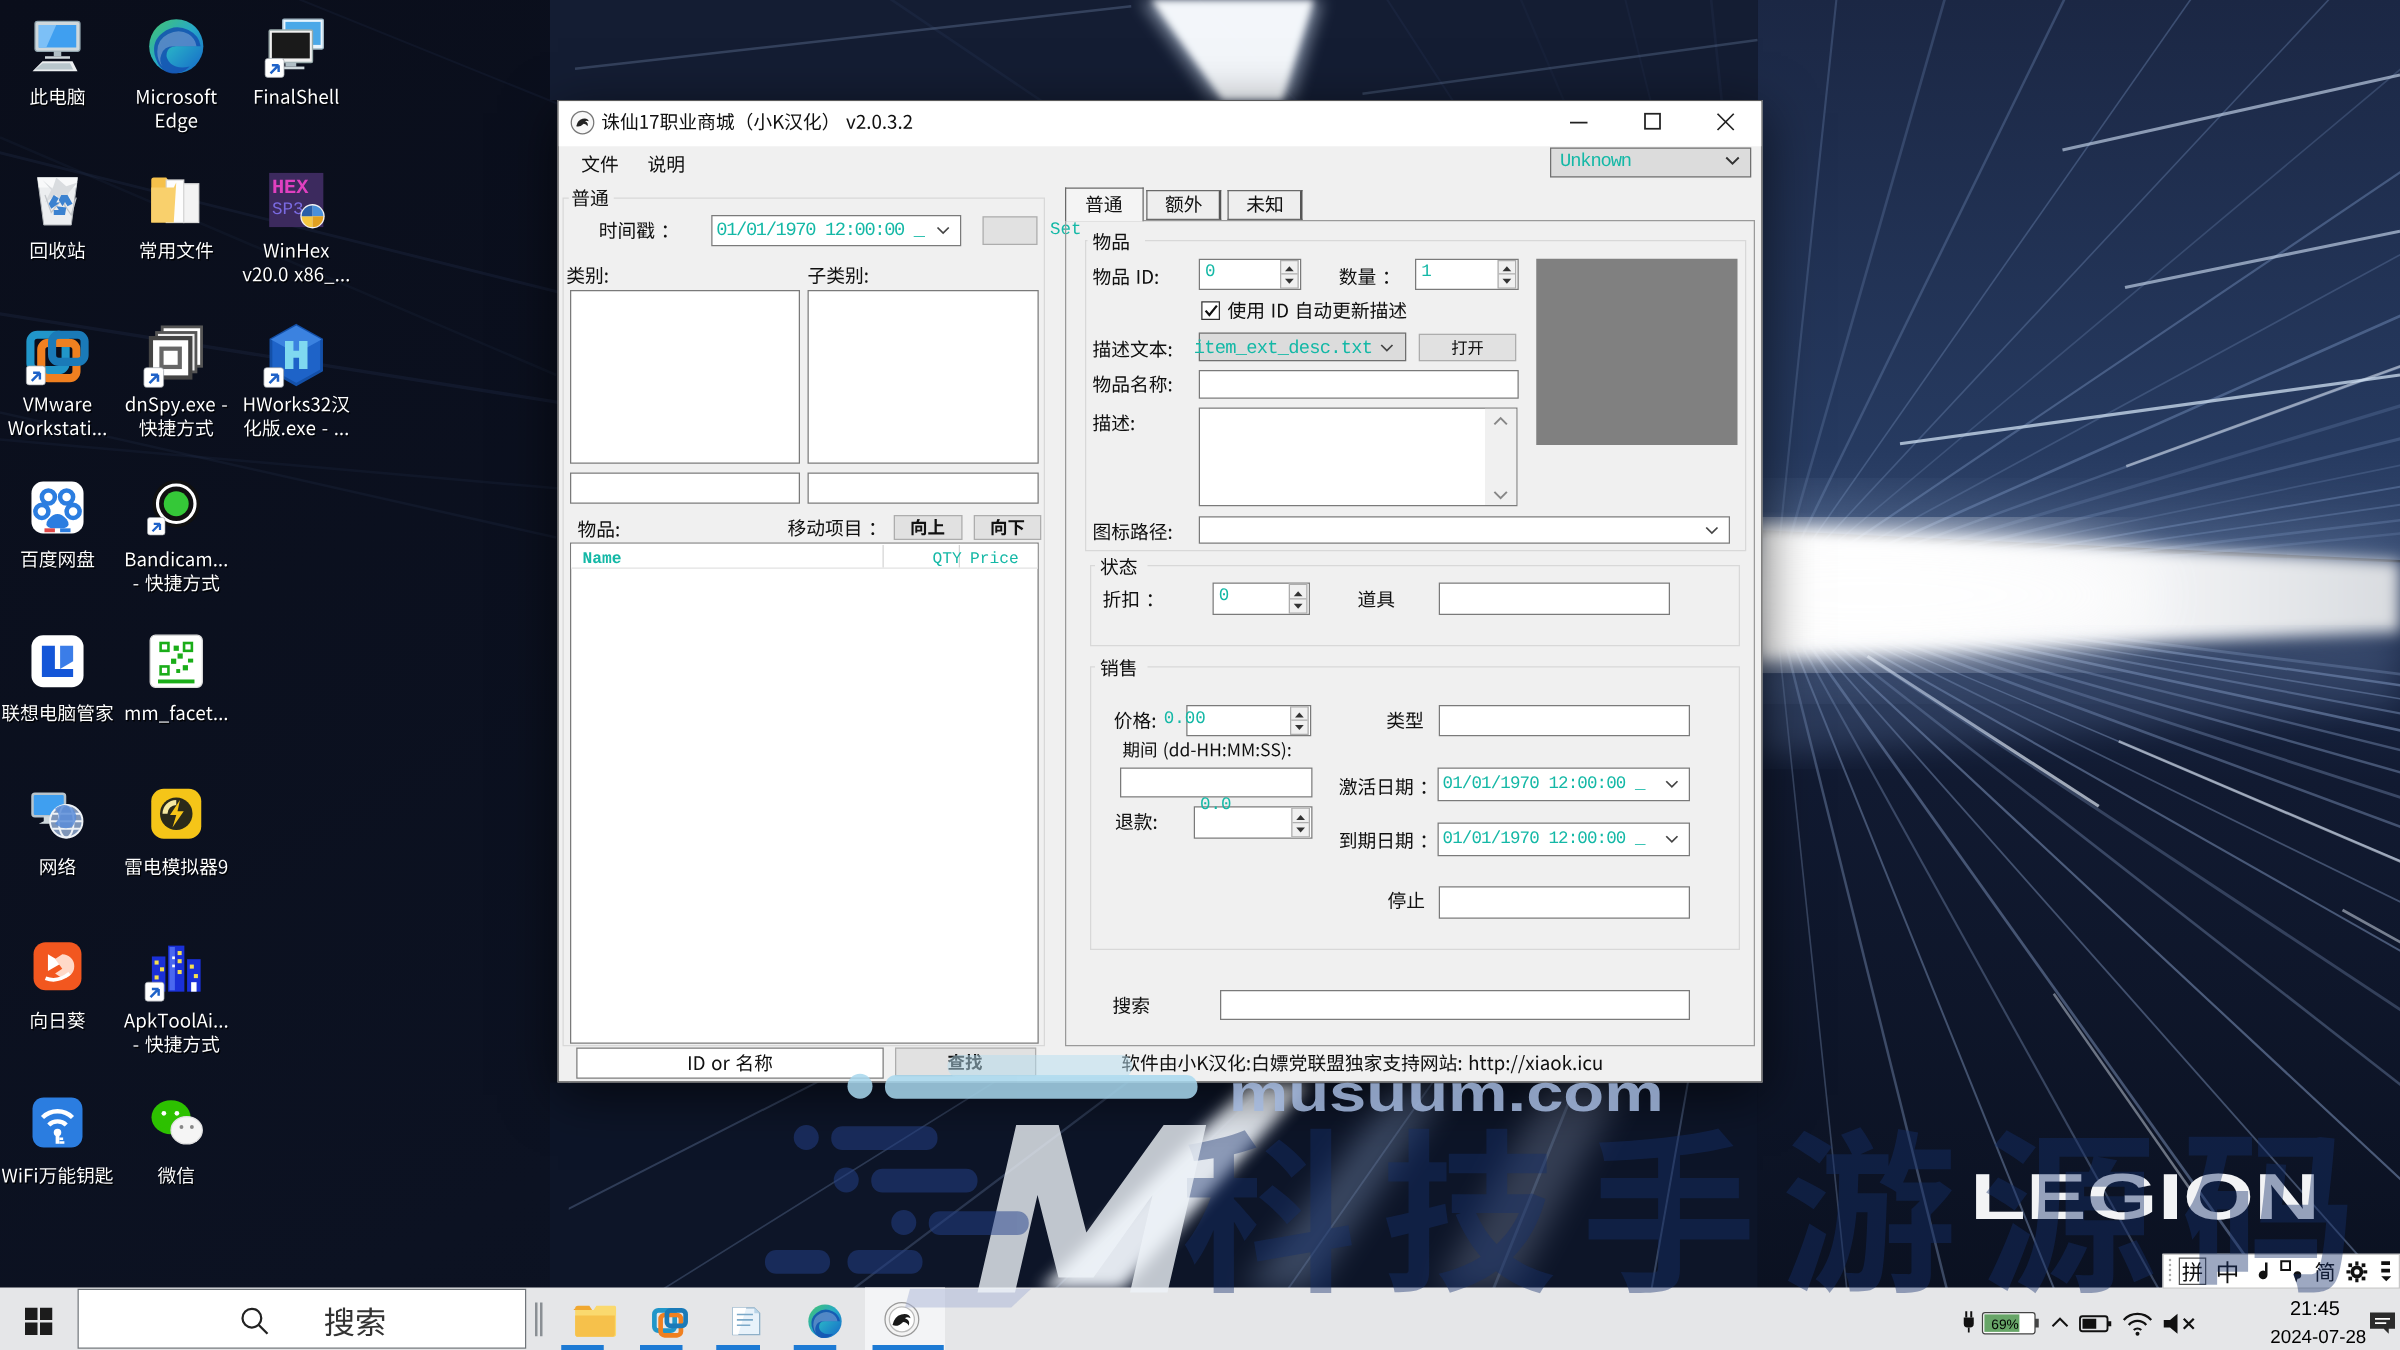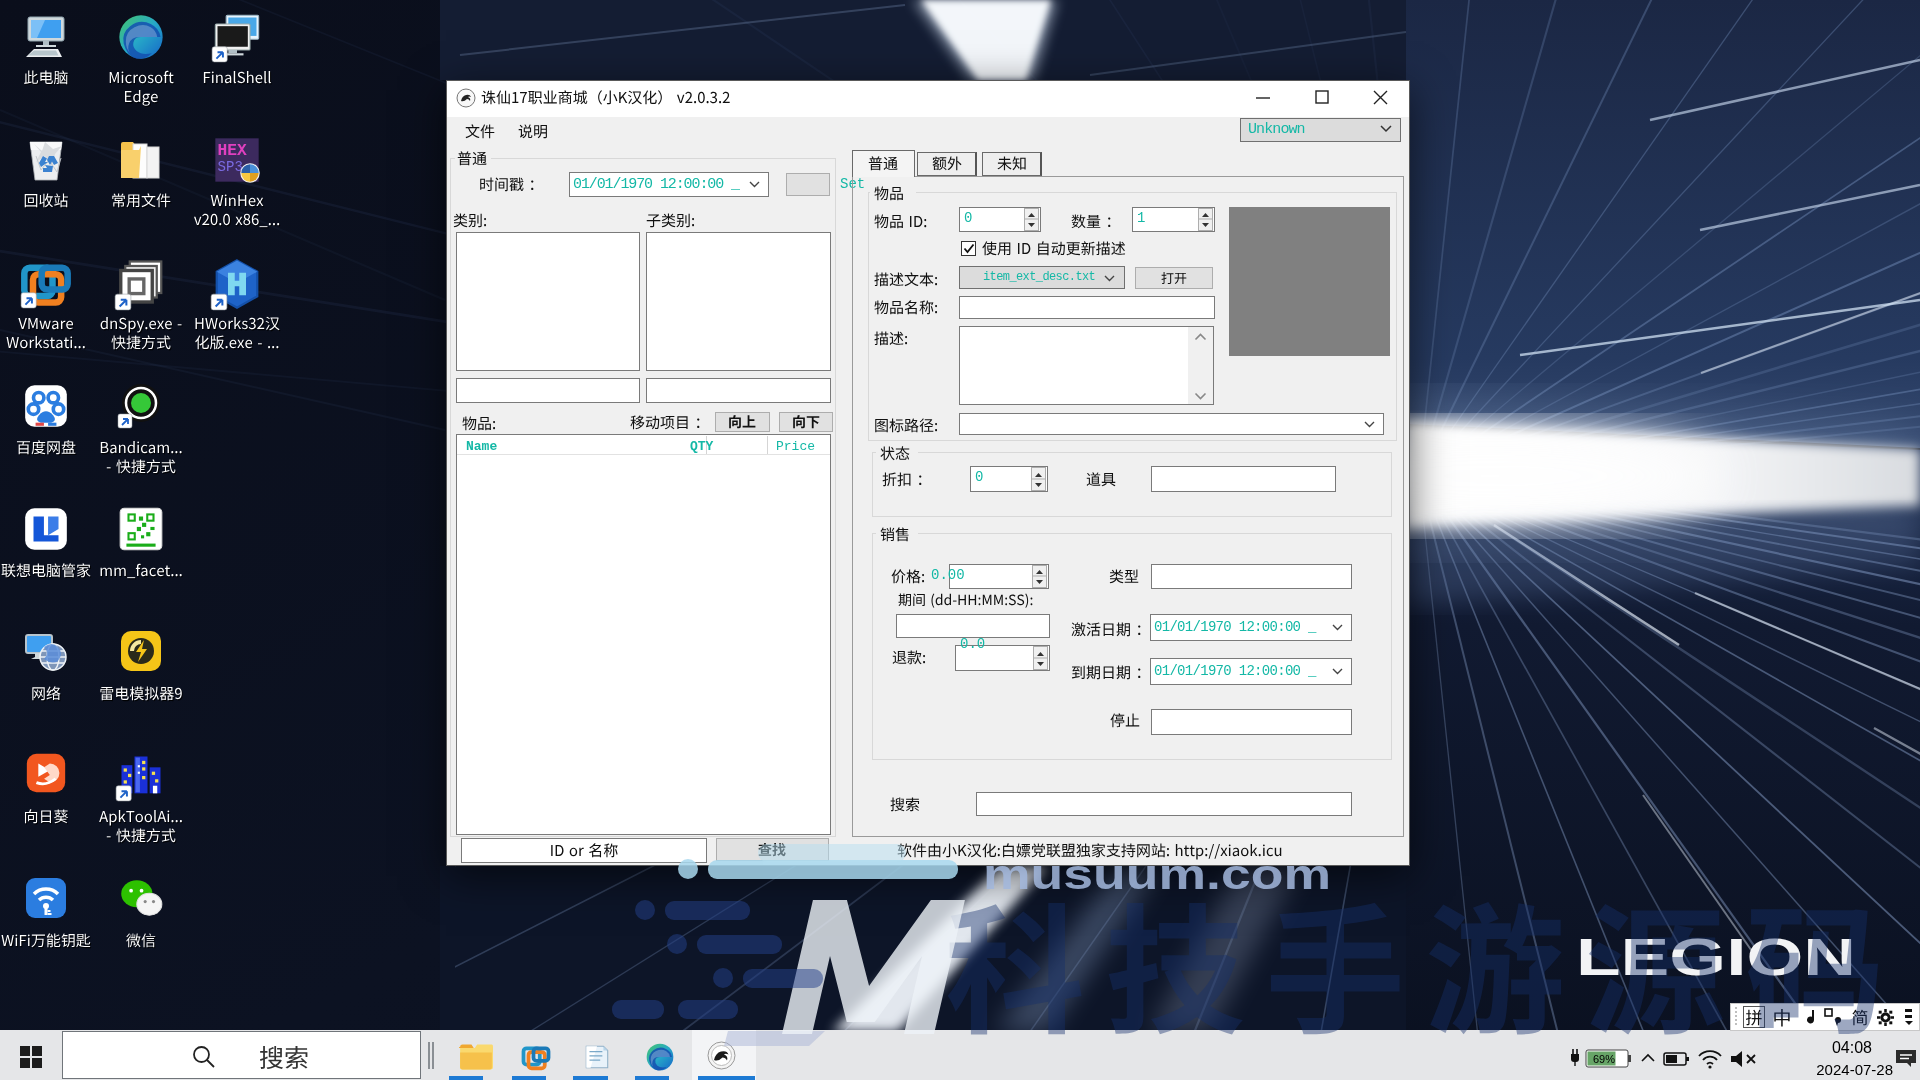--- a/index.html
+++ b/index.html
@@ -360,21 +360,21 @@
 <div class="tb" style="left:646px;top:232px;width:185px;height:139px;"></div>
 <div class="tb" style="left:456px;top:378px;width:184px;height:25px;"></div>
 <div class="tb" style="left:646px;top:378px;width:185px;height:25px;"></div>
 <div class="btn" style="left:715px;top:412px;width:55px;height:20px;"></div>
 <div class="btn" style="left:779px;top:412px;width:54px;height:20px;"></div>
 <div class="tb" style="left:456px;top:434px;width:375px;height:401px;"></div>
 <div class="abs" style="left:457px;top:435px;width:373px;height:20px;background:#fff;border-bottom:1px solid #e2e2e2"></div>
 <div class="abs" style="left:706px;top:436px;width:1px;height:18px;background:#d5d5d5"></div>
 <div class="abs" style="left:767px;top:436px;width:1px;height:18px;background:#d5d5d5"></div>
 <div class="lab mono" style="left:466px;top:439px;font-size:13px;font-weight:bold">Name</div>
-<div class="lab mono" style="left:690px;top:439px;font-size:13px;font-weight:bold">QTY</div>
+<div class="lab mono" style="left:746px;top:439px;font-size:13px;font-weight:normal">QTY</div>
 <div class="lab mono" style="left:776px;top:439px;font-size:13px;font-weight:normal">Price</div>
 <div class="tb" style="left:461px;top:838px;width:246px;height:25px;"></div>
 <div class="btn" style="left:716px;top:838px;width:113px;height:23px;"></div>
 <div class="gb" style="left:852px;top:176px;width:552px;height:661px;border-color:#9a9a9a"></div>
 <div class="abs" style="left:852px;top:150px;width:63px;height:27px;background:#f4f4f4;border:1px solid #696969;border-bottom:none"></div>
 <div class="abs" style="left:917px;top:152px;width:60px;height:24px;background:#eeeeee;border:1px solid #696969;border-right:2px solid #555"></div>
 <div class="abs" style="left:982px;top:152px;width:60px;height:24px;background:#eeeeee;border:1px solid #696969;border-right:2px solid #555"></div>
 <div class="gb" style="left:868px;top:192px;width:529px;height:249px;"></div>
 <div class="tb" style="left:959px;top:207px;width:82px;height:25px;"></div>
 <div class="abs" style="left:1024px;top:208px;width:15px;height:23px;background:#f0f0f0;border:1px solid #adadad"></div>
@@ -391,21 +391,21 @@
     <path d="M4 15 l3.5 4 3.5 -4z" fill="#333"></path>
     <line x1="1" y1="11" x2="14" y2="11" stroke="#adadad"></line>
   </svg>
 <div class="lab mono" style="left:1137px;top:210px;font-size:14px">1</div>
 <div class="abs" style="left:1229px;top:207px;width:161px;height:149px;background:#808080"></div>
 <div class="abs" style="left:961px;top:241px;width:15px;height:15px;background:#fff;border:1px solid #333"></div>
 <svg class="abs" style="left:963px;top:243px" width="12" height="11" viewBox="0 0 12 11">
     <path d="M1.5 5.5 l3 3.5 L10.5 1.5" stroke="#111" stroke-width="1.8" fill="none"></path>
   </svg>
 <div class="tb" style="left:959px;top:266px;width:166px;height:23px;background:#dcdcdc;border-color:#707070"></div>
-<div class="lab mono" style="left:983px;top:270px;font-size:12px;letter-spacing:-0.6px">item_ext_desc.txt</div>
+<div class="lab mono" style="left:955px;top:270px;font-size:15px;letter-spacing:-0.6px">item_ext_desc.txt</div>
 <svg class="abs" style="left:1104px;top:275px" width="11" height="7" viewBox="0 0 11 7">
     <path d="M1 1 l4.5 4.5 4.5-4.5" stroke="#444" stroke-width="1.4" fill="none"></path>
   </svg>
 <div class="btn" style="left:1135px;top:267px;width:78px;height:22px;"></div>
 <div class="tb" style="left:959px;top:296px;width:256px;height:23px;"></div>
 <div class="tb" style="left:959px;top:326px;width:255px;height:79px;"></div>
 <div class="abs" style="left:1188px;top:327px;width:25px;height:77px;background:#f0f0f0"></div>
 <svg class="abs" style="left:1194px;top:333px" width="13" height="8" viewBox="0 0 13 8">
     <path d="M1.5 6.5 L6.5 1.5 L11.5 6.5" stroke="#888" stroke-width="1.6" fill="none"></path>
   </svg>
@@ -533,21 +533,21 @@
 <svg class="abs" style="left:1697px;top:1048px" width="26" height="22" viewBox="0 0 26 22">
     <path d="M2 8 a15 15 0 0 1 22 0" stroke="#111" stroke-width="1.8" fill="none"></path>
     <path d="M6 12 a9 9 0 0 1 14 0" stroke="#111" stroke-width="1.8" fill="none"></path>
     <path d="M10 16 a4.5 4.5 0 0 1 6 0" stroke="#111" stroke-width="1.8" fill="none"></path>
     <circle cx="13" cy="19" r="1.6" fill="#111"></circle>
   </svg>
 <svg class="abs" style="left:1729px;top:1048px" width="30" height="22" viewBox="0 0 30 22">
     <path d="M2 8 l5 0 6-5 0 16 -6-5 -5 0z" fill="#111"></path>
     <path d="M18 7 l8 8 M26 7 l-8 8" stroke="#111" stroke-width="1.8"></path>
   </svg>
-<div class="lab" style="left:1795px;top:1039px;width:77px;text-align:right;font-size:16px;color:#000">04:08</div>
+<div class="lab" style="left:1795px;top:1039px;width:77px;text-align:right;font-size:16px;color:#000">21:45</div>
 <div class="lab" style="left:1800px;top:1061px;width:93px;text-align:right;font-size:15px;color:#000">2024-07-28</div>
 <svg class="abs" style="left:1894px;top:1048px" width="24" height="20" viewBox="0 0 24 20">
     <path d="M2 2 l20 0 0 13 -5 0 0 4 -4-4 -11 0z" fill="#2b2b2b"></path>
     <path d="M6 7 l12 0 M6 10.5 l9 0" stroke="#fff" stroke-width="1.4"></path>
   </svg>
 <div class="abs" style="left:1730px;top:1003px;width:190px;height:28px;background:#fff;border:1px solid #c8c8c8"></div>
 <svg class="abs" style="left:1734px;top:1006px" width="6" height="22" viewBox="0 0 6 22">
     <g fill="#aaa">
       <circle cx="2" cy="2" r="1"></circle>
       <circle cx="2" cy="6" r="1"></circle>

